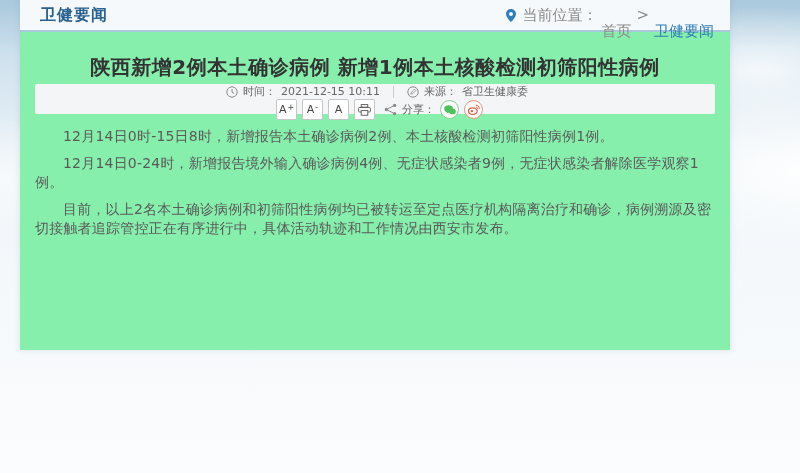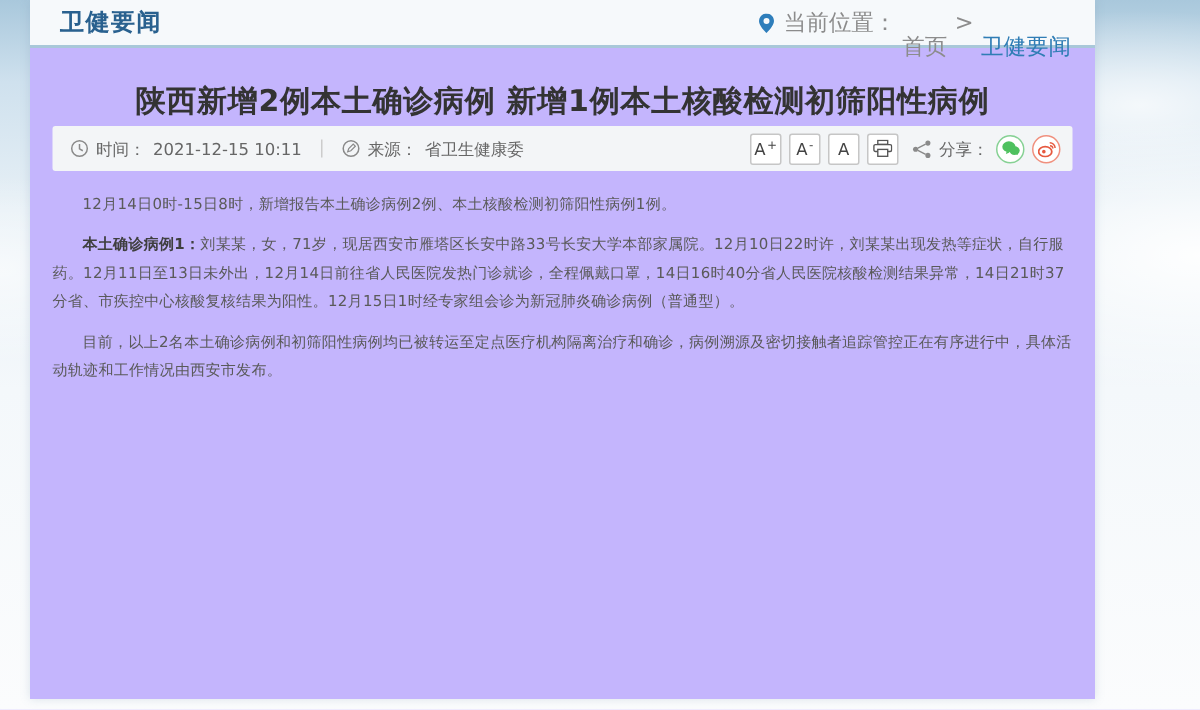--- a/index.html
+++ b/index.html
@@ -6,22 +6,22 @@
   html,body { width:800px; height:473px; overflow:hidden; }
   body {
     font-family:"DejaVu Sans","Liberation Sans",sans-serif;
     background:
       radial-gradient(ellipse 300px 130px at 800px 170px, rgba(255,255,255,.95), rgba(255,255,255,0) 70%),
       radial-gradient(ellipse 220px 90px at 760px 70px, rgba(255,255,255,.75), rgba(255,255,255,0) 70%),
       radial-gradient(ellipse 160px 90px at 0px 180px, rgba(255,255,255,.6), rgba(255,255,255,0) 70%),
       linear-gradient(180deg,#a9c8dc 0px,#cfe1ee 55px,#e7f0f6 140px,#f4f8fb 260px,#fbfcfd 100%);
   }
   .panel {
-    position:absolute; left:20px; top:0; width:710px; height:466px;
-    background:#c4b5fd; box-shadow:0 0 6px rgba(120,150,175,.25);
+    position:absolute; left:20px; top:0; width:710px; height:350px;
+    background:#86efac; box-shadow:0 0 6px rgba(120,150,175,.25);
   }
   
   .top-bar {
     display:flex; justify-content:space-between; align-items:center;
     height:32px; padding:0 16px 0 20px;
     background:#f6f9fb; border-bottom:2px solid #a9c8d9;
   }
   .section-title { font-size:16px; font-weight:bold; color:#29618f; letter-spacing:1px; }
   .breadcrumb { display:flex; align-items:center; font-size:15px; color:#8c8c8c; gap:4px; }
   .breadcrumb a { text-decoration:none; cursor:pointer;margin-top:32px; }
@@ -30,21 +30,21 @@
   .crumb-current { color:#2f7db5; }
   .pin { margin-right:2px; display:inline-flex; }
   
   .article-title {
     text-align:center; font-size:20px; font-weight:bold; color:#333;
     margin:22px 38px 4px; line-height:26px; letter-spacing:.5px;
   }
   .meta-bar {
     margin:0 15px; height:30px; background:#f3f5f7; border-radius:2px;
     display:flex; justify-content:space-between; align-items:center;
-    padding:0 8px 0 12px; font-size:11px; color:#666;
+    padding:0 8px 0 12px; font-size:11px; color:#666;flex-direction:column;
   }
   .meta-left { display:flex; align-items:center; gap:5px; }
   .meta-divider { width:1px; height:12px; background:#ccc; margin:0 8px; }
   .meta-right { display:flex; align-items:center; }
   .fbtn {
     display:inline-flex; align-items:center; justify-content:center;
     width:21px; height:21px; margin-left:5px;
     border:1px solid #c6c6c6; border-radius:2px; background:#fff;
     font-size:11px; color:#444; cursor:pointer; position:relative;
   }
@@ -53,21 +53,21 @@
   .share-label { color:#666; }
   .sns {
     width:19px; height:19px; border-radius:50%; display:inline-flex;
     align-items:center; justify-content:center; cursor:pointer; background:#fff;
   }
   .sns.wechat { border:1px solid #86d194; }
   .sns.weibo  { border:1px solid #f0907e; }
   
   .article-body { padding:13px 15px 0; }
   .article-body p {
-    font-size:10px; line-height:19px; color:#5a5a5a;
+    font-size:14px; line-height:19px; color:#5a5a5a;
     text-indent:2em; margin:0 0 8px; letter-spacing:.2px;
   }
   .article-body p b { color:#3f3f3f; }
   .icon { display:inline-flex; flex:none; }
 </style>
 </head>
 <body>
 
 <div class="panel">
 
@@ -156,17 +156,17 @@
                 <path d="M8 3.1c1.1 0 1.9.9 1.9 1.9" fill="none" stroke="#e6593f" stroke-width="1"></path>
               </svg>
           </span>
         </span>
       </span>
     </div>
   </div>
 
   <div class="article-body">
     <p><span>12月14日0时-15日8时，新增报告本土确诊病例2例、本土核酸检测初筛阳性病例1例。</span></p>
-    <p><b>本土确诊病例1：</b><span>刘某某，女，71岁，现居西安市雁塔区长安中路33号长安大学本部家属院。12月10日22时许，刘某某出现发热等症状，自行服药。12月11日至13日未外出，12月14日前往省人民医院发热门诊就诊，全程佩戴口罩，14日16时40分省人民医院核酸检测结果异常，14日21时37分省、市疾控中心核酸复核结果为阳性。12月15日1时经专家组会诊为新冠肺炎确诊病例（普通型）。</span></p>
+    <p><span>12月14日0-24时，新增报告境外输入确诊病例4例、无症状感染者9例，无症状感染者解除医学观察1例。</span></p>
     <p><span>目前，以上2名本土确诊病例和初筛阳性病例均已被转运至定点医疗机构隔离治疗和确诊，病例溯源及密切接触者追踪管控正在有序进行中，具体活动轨迹和工作情况由西安市发布。</span></p>
   </div>
 
 </div>
 
 </body></html>

